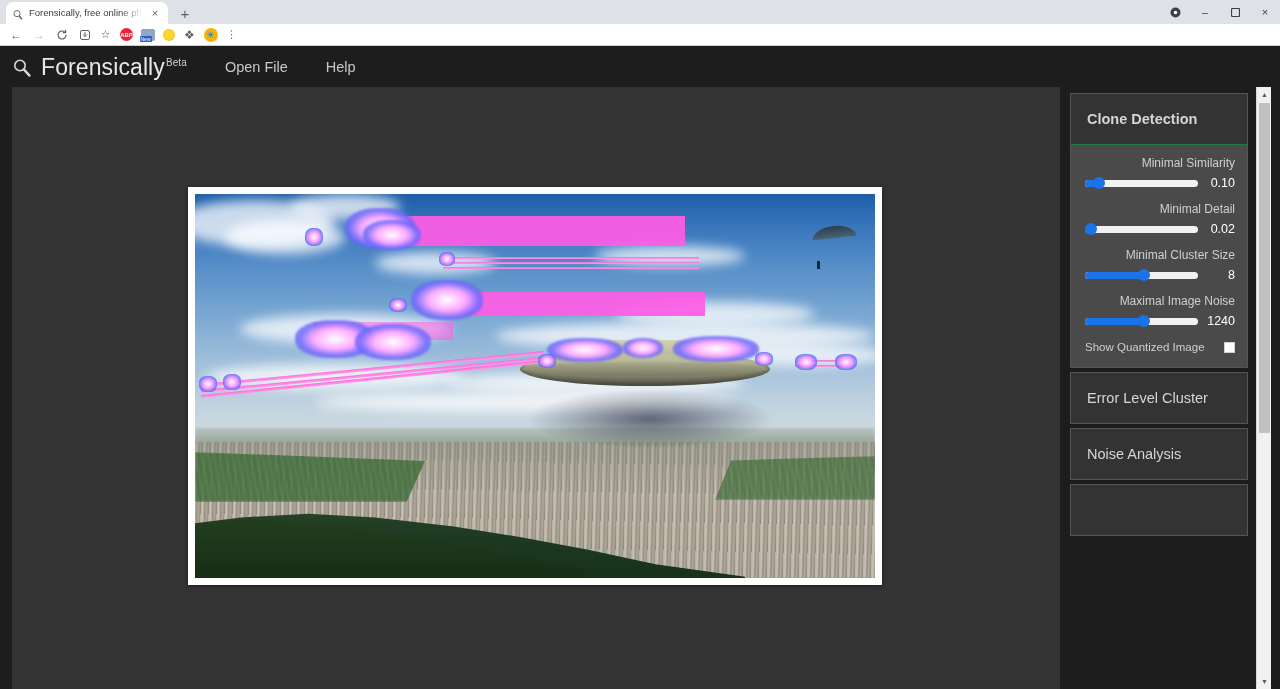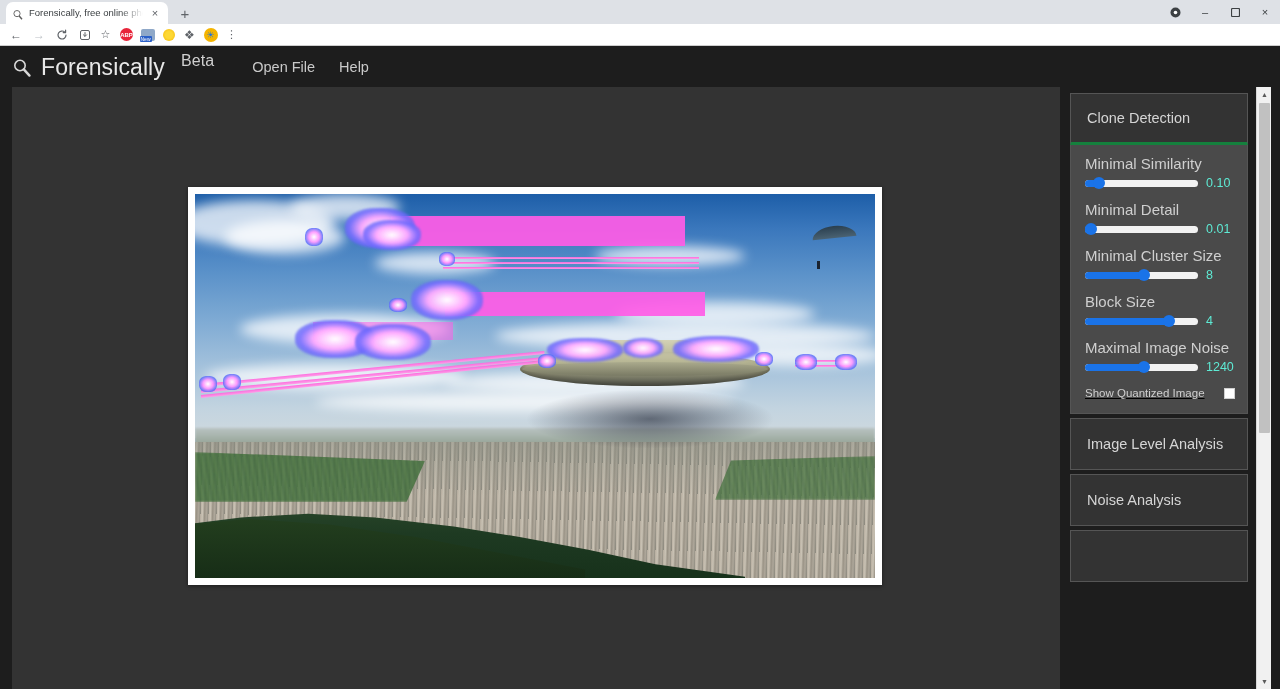--- a/index.html
+++ b/index.html
@@ -93,24 +93,24 @@
   }
   .logo-wrap { display: flex; align-items: flex-start; gap: 9px; }
   .logo-icon {
     width: 20px; height: 20px; margin-top: 9px; position: relative;
   }
   .brand {
     font-size: 23px; color: #e8e8e8; font-weight: 400;
     letter-spacing: 0.1px; line-height: 36px;
   }
   .brand-beta {
-    font-size: 16px; color: #cfcfcf; vertical-align: super;
-    line-height: 1; margin-left: 16px;
-  }
-  .menu { display: flex; align-items: center; gap: 24px; margin-left: 38px; }
+    font-size: 10px; color: #cfcfcf; vertical-align: super;
+    line-height: 1; margin-left: 1px;
+  }
+  .menu { display: flex; align-items: center; gap: 38px; margin-left: 38px; }
   .menu-item {
     font-size: 14.5px; color: #c9c9c9; line-height: 36px;
   }
 
   .app-body { position: relative; width: 1280px; height: 602px; }
 
   .canvas-gutter {
     position: absolute; left: 0; top: 0; width: 12px; height: 602px;
     background: #1d1d1d;
   }
@@ -257,50 +257,49 @@
   .panel {
     position: absolute; left: 1060px; top: 0; width: 196px; height: 602px;
     background: #1d1d1d; padding: 6px 8px 0 10px; overflow: hidden;
   }
   .tool { margin-bottom: 4px; }
   .tool-head {
     background: #333333; border: 1px solid #555555;
     height: 52px; display: flex; align-items: center; padding-left: 16px;
     font-size: 14.5px; color: #d5d5d5;
   }
-  .tool.active .tool-head { border-bottom: 3px solid #15803d; }
+  .tool.active .tool-head { border-bottom: 1px solid #15803d; font-weight: bold; }
   .tool-body {
     background: #4a4a4a; border: 1px solid #555555; border-top: none;
     padding: 12px 12px 14px 14px;
   }
   .param { margin-bottom: 13px; }
   .param-label {
-    font-size: 15px; color: #cfcfcf; margin-bottom: 6px; line-height: 13px;
+    font-size: 12px; color: #cfcfcf; margin-bottom: 6px; line-height: 13px; text-align: right;
   }
   .param-row { display: flex; align-items: center; gap: 8px; }
   .slider { position: relative; width: 113px; height: 7px; flex: 0 0 113px; }
   .slider-track {
     position: absolute; left: 0; top: 0; width: 113px; height: 7px;
     background: #f2f2f2; border-radius: 3.5px;
   }
   .slider-fill {
     position: absolute; left: 0; top: 0; height: 7px;
     background: #1a73e8; border-radius: 3.5px;
   }
   .slider-thumb {
     position: absolute; top: -2.5px; width: 12px; height: 12px;
     border-radius: 50%; background: #1a73e8;
   }
   .param-value {
-    font-size: 12.5px; color: #5eead4; flex: 1; 
+    font-size: 12.5px; color: #ffffff; flex: 1; text-align: right;
   }
   .check-row {
     display: flex; align-items: center; justify-content: space-between;
     margin-top: 2px;
-    text-decoration: underline;
   }
   .check-label { font-size: 11.5px; color: #cfcfcf; }
   .checkbox {
     width: 11px; height: 11px; background: #ffffff; border: 1px solid #d0d0d0;
   }
 
   
   .scrollbar {
     position: absolute; left: 1256px; top: 0; width: 15px; height: 602px;
     background: #f1f1f1; border-left: 1px solid #d8d8d8;
@@ -502,47 +501,36 @@
           </div>
 
           <div class="param">
             <div class="param-label">Minimal Detail</div>
             <div class="param-row">
               <div class="slider">
                 <div class="slider-track"></div>
                 <div class="slider-fill" style="width:4px;"></div>
                 <div class="slider-thumb" style="left:0px;"></div>
               </div>
-              <div class="param-value">0.01</div>
+              <div class="param-value">0.02</div>
             </div>
           </div>
 
           <div class="param">
             <div class="param-label">Minimal Cluster Size</div>
             <div class="param-row">
               <div class="slider">
                 <div class="slider-track"></div>
                 <div class="slider-fill" style="width:59px;"></div>
                 <div class="slider-thumb" style="left:53px;"></div>
               </div>
               <div class="param-value">8</div>
             </div>
           </div>
 
-          <div class="param">
-            <div class="param-label">Block Size</div>
-            <div class="param-row">
-              <div class="slider">
-                <div class="slider-track"></div>
-                <div class="slider-fill" style="width:84px;"></div>
-                <div class="slider-thumb" style="left:78px;"></div>
-              </div>
-              <div class="param-value">4</div>
-            </div>
-          </div>
 
           <div class="param">
             <div class="param-label">Maximal Image Noise</div>
             <div class="param-row">
               <div class="slider">
                 <div class="slider-track"></div>
                 <div class="slider-fill" style="width:59px;"></div>
                 <div class="slider-thumb" style="left:53px;"></div>
               </div>
               <div class="param-value">1240</div>
@@ -551,21 +539,21 @@
 
           <div class="check-row">
             <span class="check-label">Show Quantized Image</span>
             <span class="checkbox"></span>
           </div>
 
         </div>
       </div>
 
       <div class="tool">
-        <div class="tool-head">Image Level Analysis</div>
+        <div class="tool-head">Error Level Cluster</div>
       </div>
 
       <div class="tool">
         <div class="tool-head">Noise Analysis</div>
       </div>
 
 
       <div class="tool">
         <div class="tool-head"></div>
       </div>

